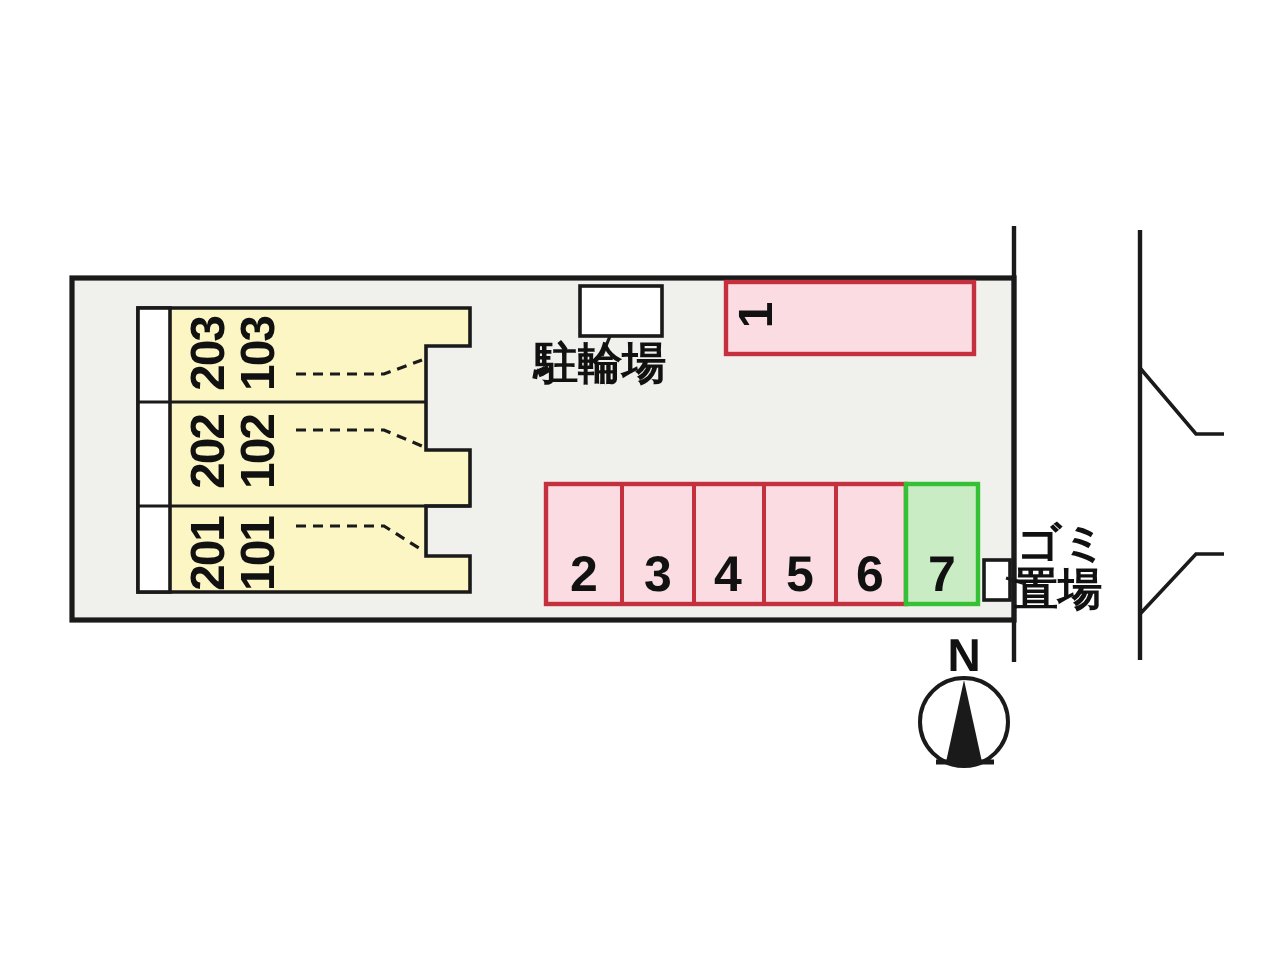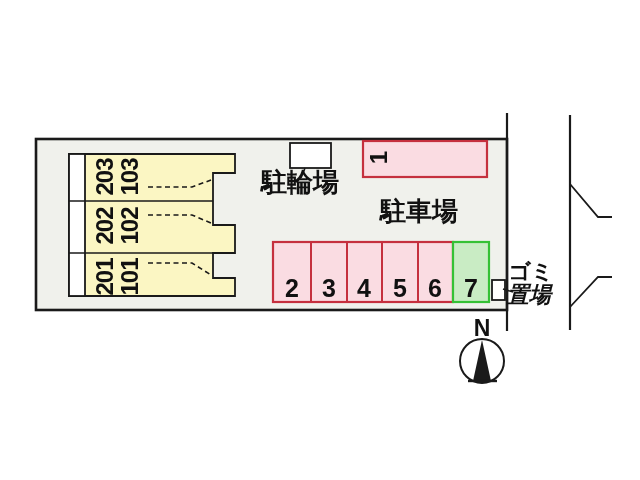--- a/index.html
+++ b/index.html
@@ -24,21 +24,21 @@
   .greenspace{ fill:var(--space-green-fill); stroke:var(--space-green-border); stroke-width:2.2; }
   .compassc  { fill:#ffffff; stroke:var(--line-black); stroke-width:2; }
   .needle    { fill:var(--line-black); }
   .needlebase{ stroke:var(--line-black); stroke-width:2.4; }
 
   .lbl {
     position:absolute; transform:translate(-50%,-50%);
     font-weight:bold; color:#111; white-space:nowrap; line-height:1;
   }
   .rot { transform:translate(-50%,-50%) rotate(-90deg); }
-  .f26 { font-size:26px;padding-left:12px; }
+  .f26 { font-size:22px;padding-left:12px; }
   .f25 { font-size:25px; }
   .f24 { font-size:24px; letter-spacing:-1px; }
   .f23 { font-size:23px; }
   .f22 { font-size:22px; }
   .num { font-size:25px; }
 </style>
 </head>
 <body>
 
 <div class="stage">
@@ -83,23 +83,22 @@
   </svg>
 
   <div class="lbl rot f24" style="left:105px; top:177px;">203</div>
   <div class="lbl rot f24" style="left:130px; top:177px;">103</div>
   <div class="lbl rot f24" style="left:105px; top:226px;">202</div>
   <div class="lbl rot f24" style="left:130px; top:226px;">102</div>
   <div class="lbl rot f24" style="left:105px; top:277px;">201</div>
   <div class="lbl rot f24" style="left:130px; top:277px;">101</div>
 
   <div class="lbl f26" style="left:294px; top:182px;">駐輪場</div>
-  <div class="lbl f26" style="left:413px; top:211px;">駐車場</div>
   <div class="lbl f22" style="left:531px; top:272px;text-align:right;">ゴミ</div>
-  <div class="lbl f22" style="left:529px; top:295px;font-style:italic;">置場</div>
+  <div class="lbl f22" style="left:529px; top:295px;">置場</div>
   <div class="lbl f23" style="left:482px; top:328px;">N</div>
 
   <div class="lbl rot f24" style="left:379px; top:158px;">1</div>
   <div class="lbl num" style="left:292px; top:288px;">2</div>
   <div class="lbl num" style="left:329px; top:288px;">3</div>
   <div class="lbl num" style="left:364px; top:288px;">4</div>
   <div class="lbl num" style="left:400px; top:288px;">5</div>
   <div class="lbl num" style="left:435px; top:288px;">6</div>
   <div class="lbl num" style="left:471px; top:288px;">7</div>
 

